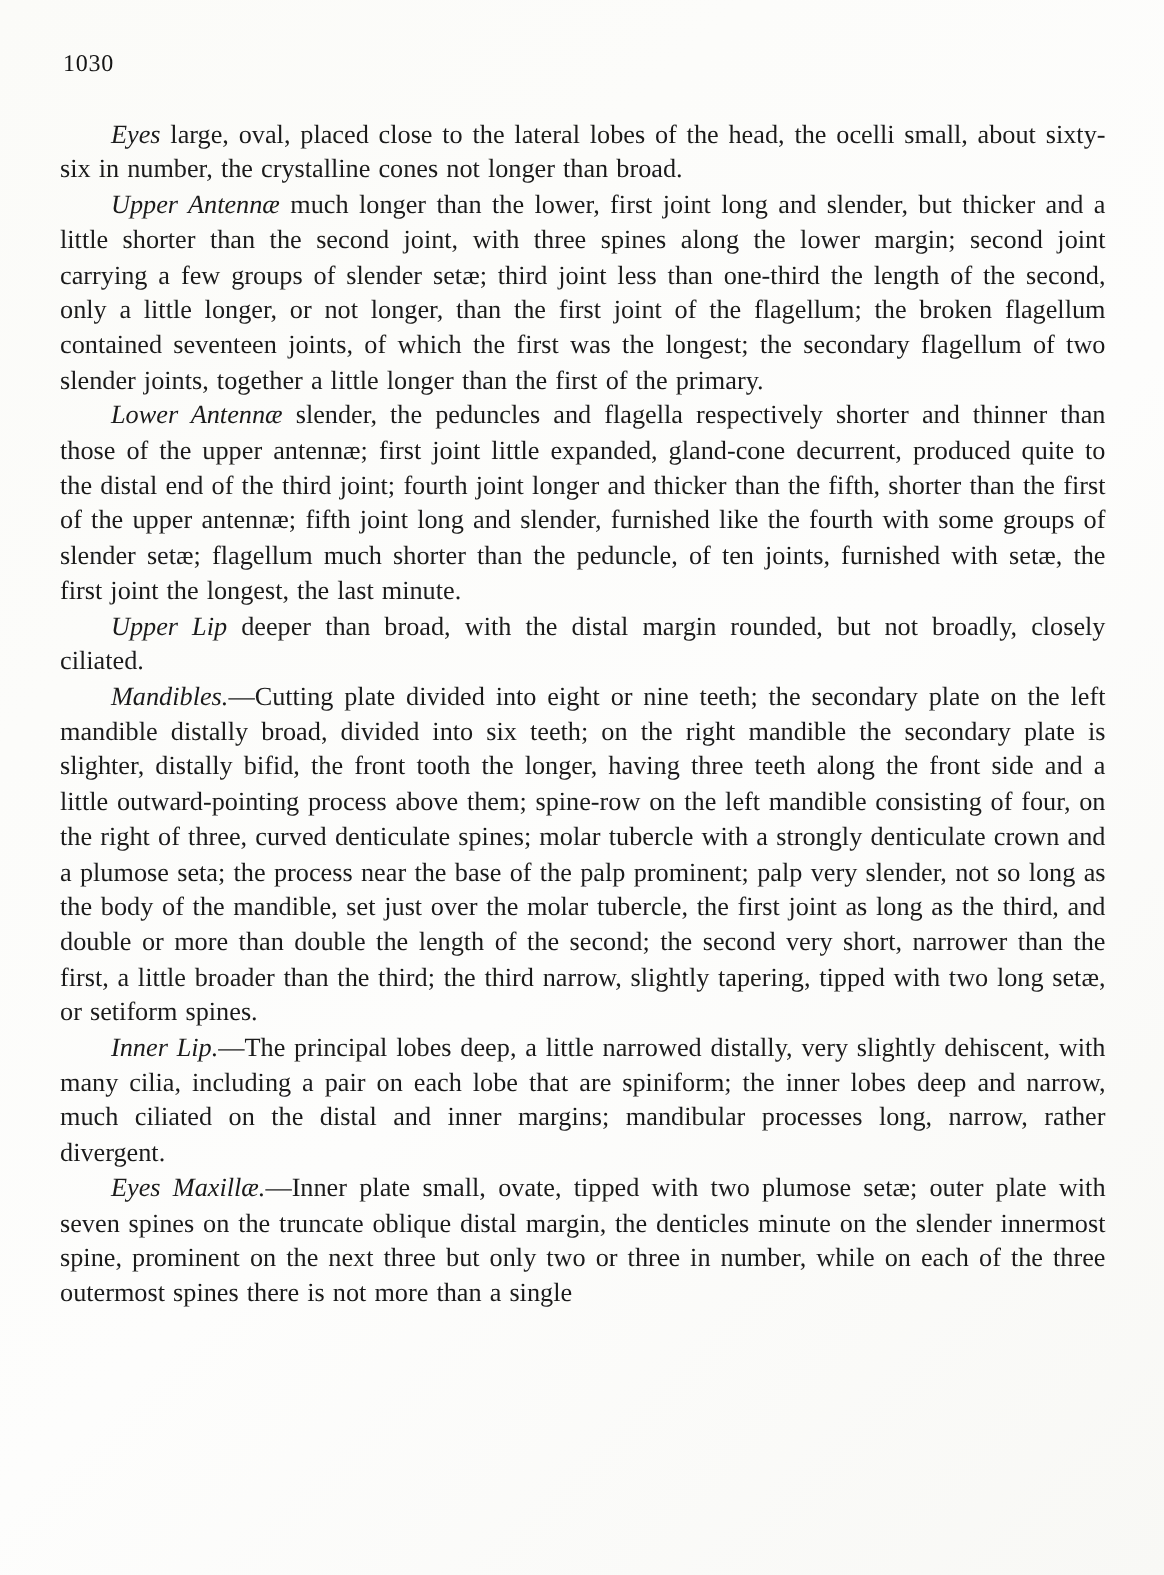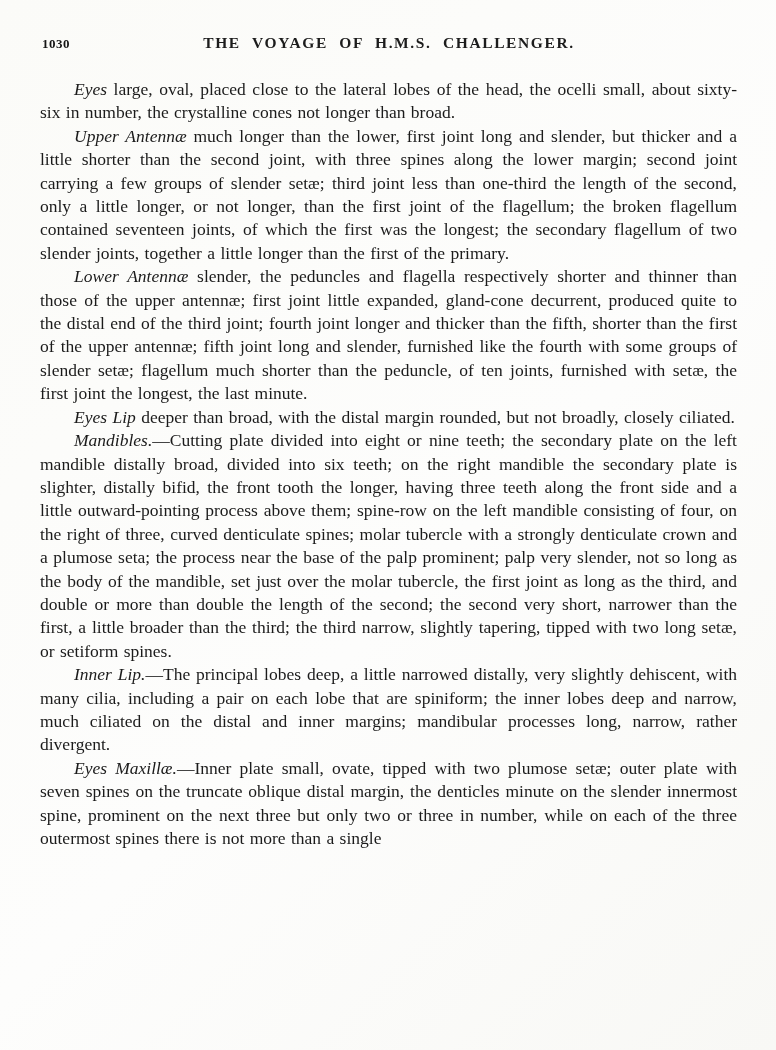--- a/index.html
+++ b/index.html
@@ -18,22 +18,22 @@
   }
   .running-head {
     position: absolute;
     top: 34px; left: 42px; right: 40px;
     display: grid;
     grid-template-columns: 1fr auto 1fr;
     align-items: baseline;
   }
   .page-number {
     justify-self: start;
-    font-size: 13px;
-    font-weight: 700;
+    font-size: 16px;
+    font-weight: 400;
     letter-spacing: 0.5px;
     color: #151515;
   }
   .running-title {
     justify-self: center;
     font-size: 15.5px;
     font-weight: 600;
     letter-spacing: 1.6px;
     word-spacing: 6px;
     color: #1c1c1c;
@@ -54,26 +54,25 @@
   }
   .para.no-indent { text-indent: 0; }
   .para i { }
 </style>
 </head>
 <body>
 
 <div class="page">
   <div class="running-head">
     <span class="page-number">1030</span>
-    <span class="running-title">THE VOYAGE OF H.M.S. CHALLENGER.</span>
     <span></span>
   </div>
 
   <div class="body-text" id="paragraphs">
       <p class="para"><i>Eyes</i> large, oval, placed close to the lateral lobes of the head, the ocelli small, about sixty-six in number, the crystalline cones not longer than broad.</p>
       <p class="para"><i>Upper Antennæ</i> much longer than the lower, first joint long and slender, but thicker and a little shorter than the second joint, with three spines along the lower margin; second joint carrying a few groups of slender setæ; third joint less than one-third the length of the second, only a little longer, or not longer, than the first joint of the flagellum; the broken flagellum contained seventeen joints, of which the first was the longest; the secondary flagellum of two slender joints, together a little longer than the first of the primary.</p>
       <p class="para"><i>Lower Antennæ</i> slender, the peduncles and flagella respectively shorter and thinner than those of the upper antennæ; first joint little expanded, gland-cone decurrent, produced quite to the distal end of the third joint; fourth joint longer and thicker than the fifth, shorter than the first of the upper antennæ; fifth joint long and slender, furnished like the fourth with some groups of slender setæ; flagellum much shorter than the peduncle, of ten joints, furnished with setæ, the first joint the longest, the last minute.</p>
-      <p class="para"><i>Eyes Lip</i> deeper than broad, with the distal margin rounded, but not broadly, closely ciliated.</p>
+      <p class="para"><i>Upper Lip</i> deeper than broad, with the distal margin rounded, but not broadly, closely ciliated.</p>
       <p class="para"><i>Mandibles.</i>—Cutting plate divided into eight or nine teeth; the secondary plate on the left mandible distally broad, divided into six teeth; on the right mandible the secondary plate is slighter, distally bifid, the front tooth the longer, having three teeth along the front side and a little outward-pointing process above them; spine-row on the left mandible consisting of four, on the right of three, curved denticulate spines; molar tubercle with a strongly denticulate crown and a plumose seta; the process near the base of the palp prominent; palp very slender, not so long as the body of the mandible, set just over the molar tubercle, the first joint as long as the third, and double or more than double the length of the second; the second very short, narrower than the first, a little broader than the third; the third narrow, slightly tapering, tipped with two long setæ, or setiform spines.</p>
       <p class="para"><i>Inner Lip.</i>—The principal lobes deep, a little narrowed distally, very slightly dehiscent, with many cilia, including a pair on each lobe that are spiniform; the inner lobes deep and narrow, much ciliated on the distal and inner margins; mandibular processes long, narrow, rather divergent.</p>
       <p class="para"><i>Eyes Maxillæ.</i>—Inner plate small, ovate, tipped with two plumose setæ; outer plate with seven spines on the truncate oblique distal margin, the denticles minute on the slender innermost spine, prominent on the next three but only two or three in number, while on each of the three outermost spines there is not more than a single</p>
     </div>
 </div>
 
 </body></html>

